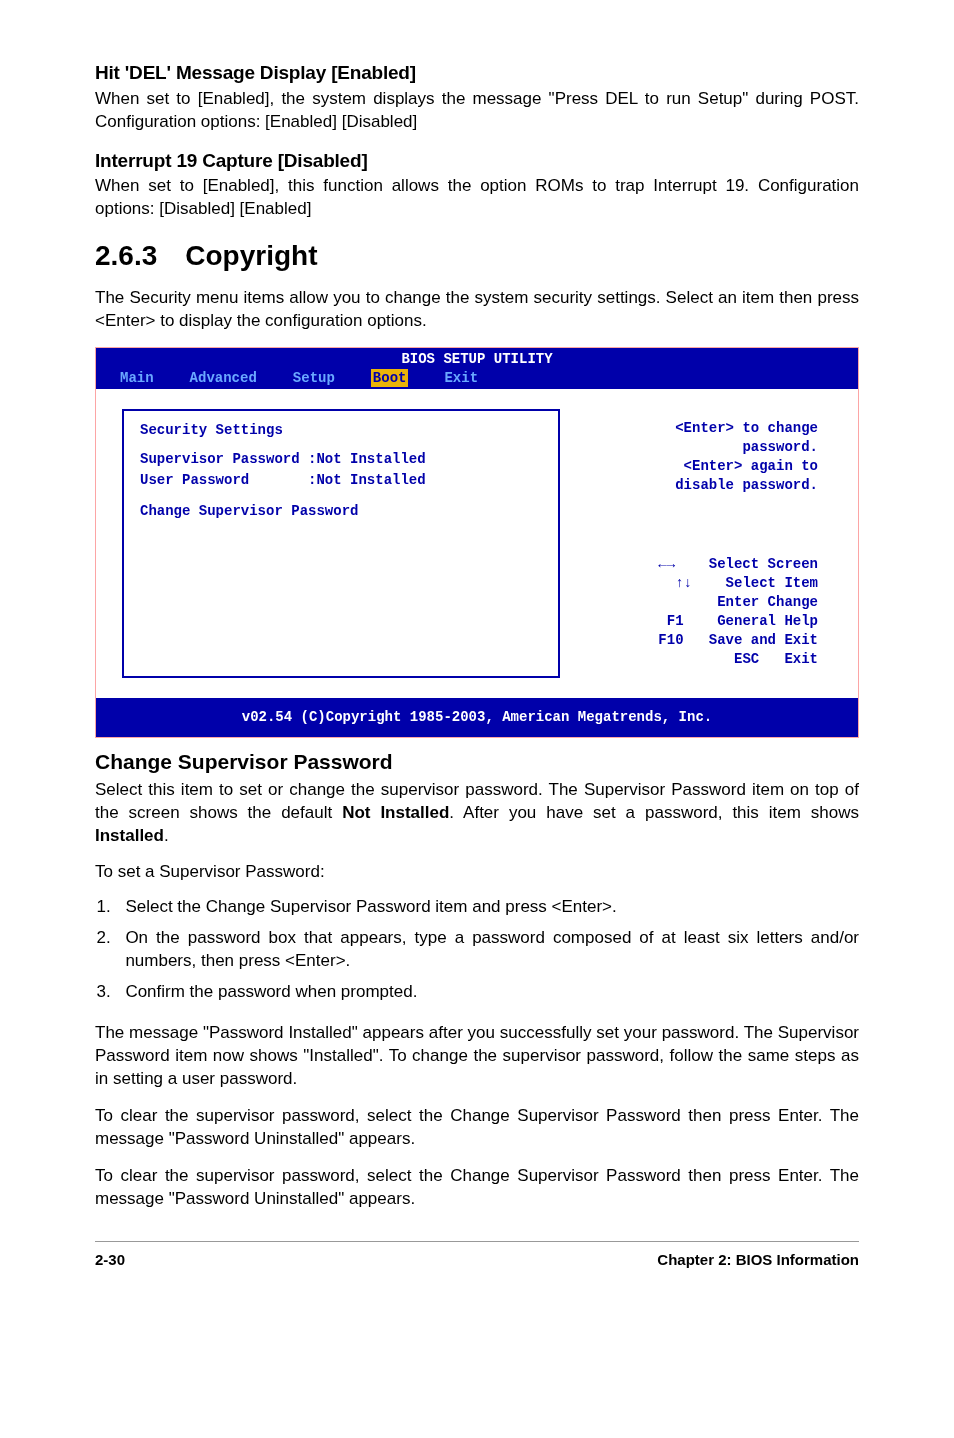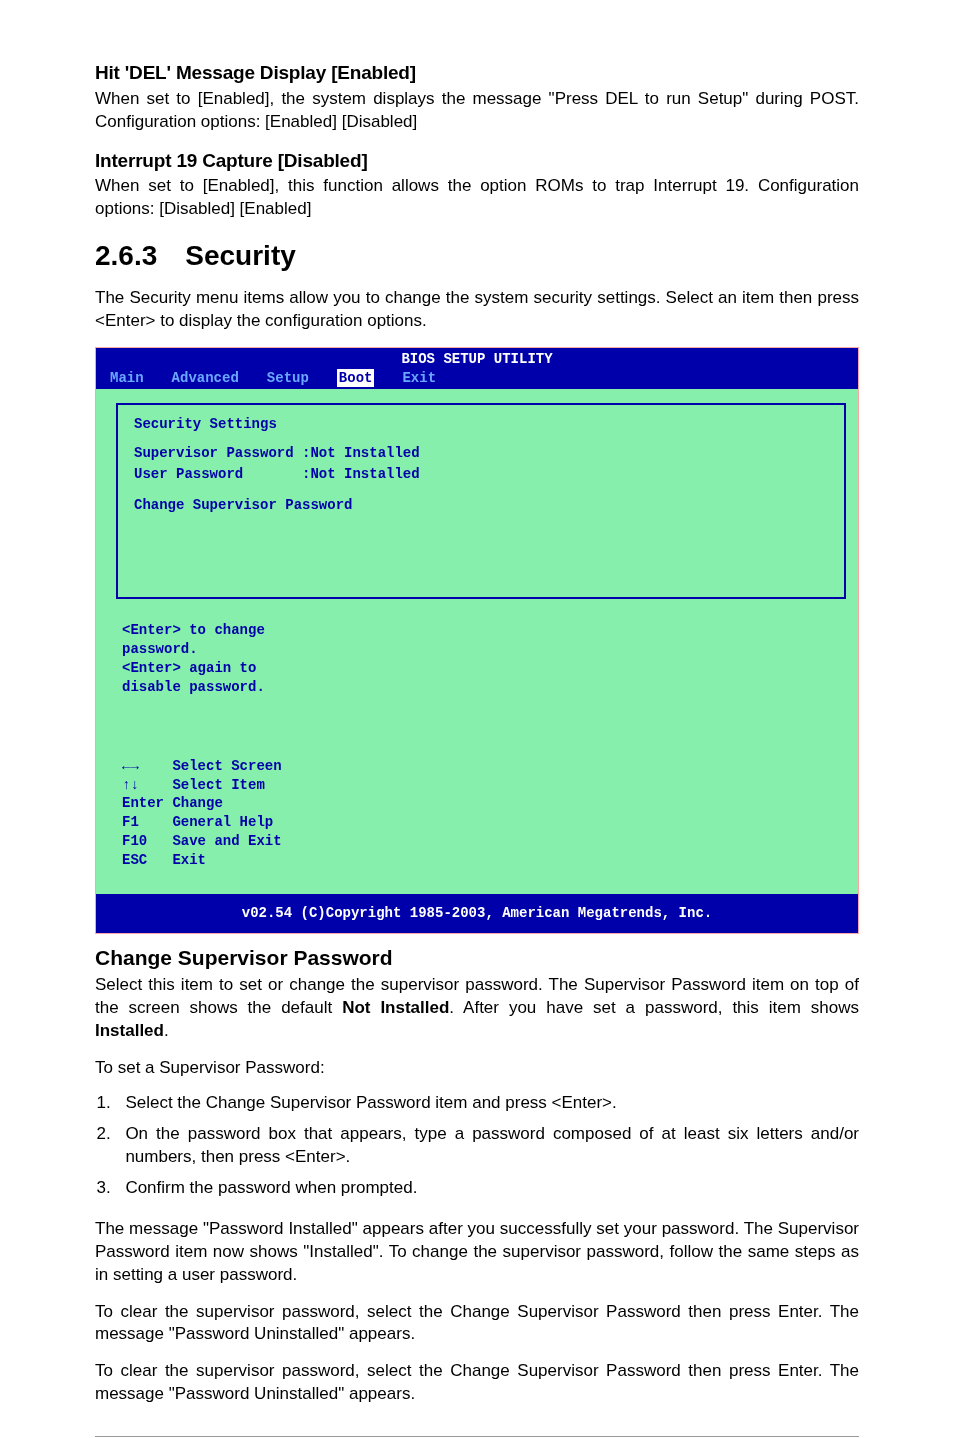--- a/index.html
+++ b/index.html
@@ -60,37 +60,36 @@
   }
   .bios-title {
     background: #0000aa;
     color: #fff;
     text-align: center;
     padding: 2px 0 0 0;
     font-weight: bold;
   }
   .bios-tabs {
     display: flex;
-    gap: 8px;
-    padding: 0 14px 2px 14px;
+    gap: 16px;
+    padding: 0 14px 2px 24px;
     color: #6aa8ff;
   }
   .bios-tab {
     margin-right: 20px;
   }
   .bios-tab.sel {
     color: #0000aa;
+    background: #eab308;
+    padding: 0 2px;
+  }
+  .bios-main {
+    display: flex;
     background: #ffffff;
-    padding: 0 2px;
-  }
-  .bios-main {
-    display: flex;
-    background: #86efac;
-    padding: 8px;
-    flex-direction: column;
+    padding: 14px;
   }
   .bios-left {
     flex: 1.7;
     border: 2px solid #0000aa;
     margin: 6px 4px 6px 12px;
     padding: 10px 16px 80px 16px;
     color: #0000aa;
   }
   .bios-left .hdr {
     color: #0000aa;
@@ -105,20 +104,21 @@
     margin-top: 12px;
   }
   .bios-right {
     flex: 1;
     margin: 6px 12px 6px 4px;
     padding: 10px 14px 10px 14px;
     color: #0000aa;
     display: flex;
     flex-direction: column;
     justify-content: space-between;
+    text-align: right;
   }
   .bios-help-top {
     white-space: pre-wrap;
   }
   .bios-help-bot {
     white-space: pre;
     margin-top: 60px;
   }
   .bios-footer {
     background: #0000aa;
@@ -144,21 +144,21 @@
 </style>
 </head>
 <body>
 
 <h2 class="sub">Hit 'DEL' Message Display [Enabled]</h2>
 <p class="body">When set to [Enabled], the system displays the message "Press DEL to run Setup" during POST. Configuration options: [Enabled] [Disabled]</p>
 
 <h2 class="sub">Interrupt 19 Capture [Disabled]</h2>
 <p class="body">When set to [Enabled], this function allows the option ROMs to trap Interrupt 19. Configuration options: [Disabled] [Enabled]</p>
 
-<h1 class="section">2.6.3 Security</h1>
+<h1 class="section">2.6.3 Copyright</h1>
 <p class="body">The Security menu items allow you to change the system security settings. Select an item then press &lt;Enter&gt; to display the configuration options.</p>
 
 <div class="bios">
   <div class="bios-title">BIOS SETUP UTILITY</div>
   <div class="bios-tabs">
     <span class="bios-tab">Main</span>
     <span class="bios-tab">Advanced</span>
     <span class="bios-tab">Setup</span>
     <span class="bios-tab sel">Boot</span>
     <span class="bios-tab">Exit</span>

